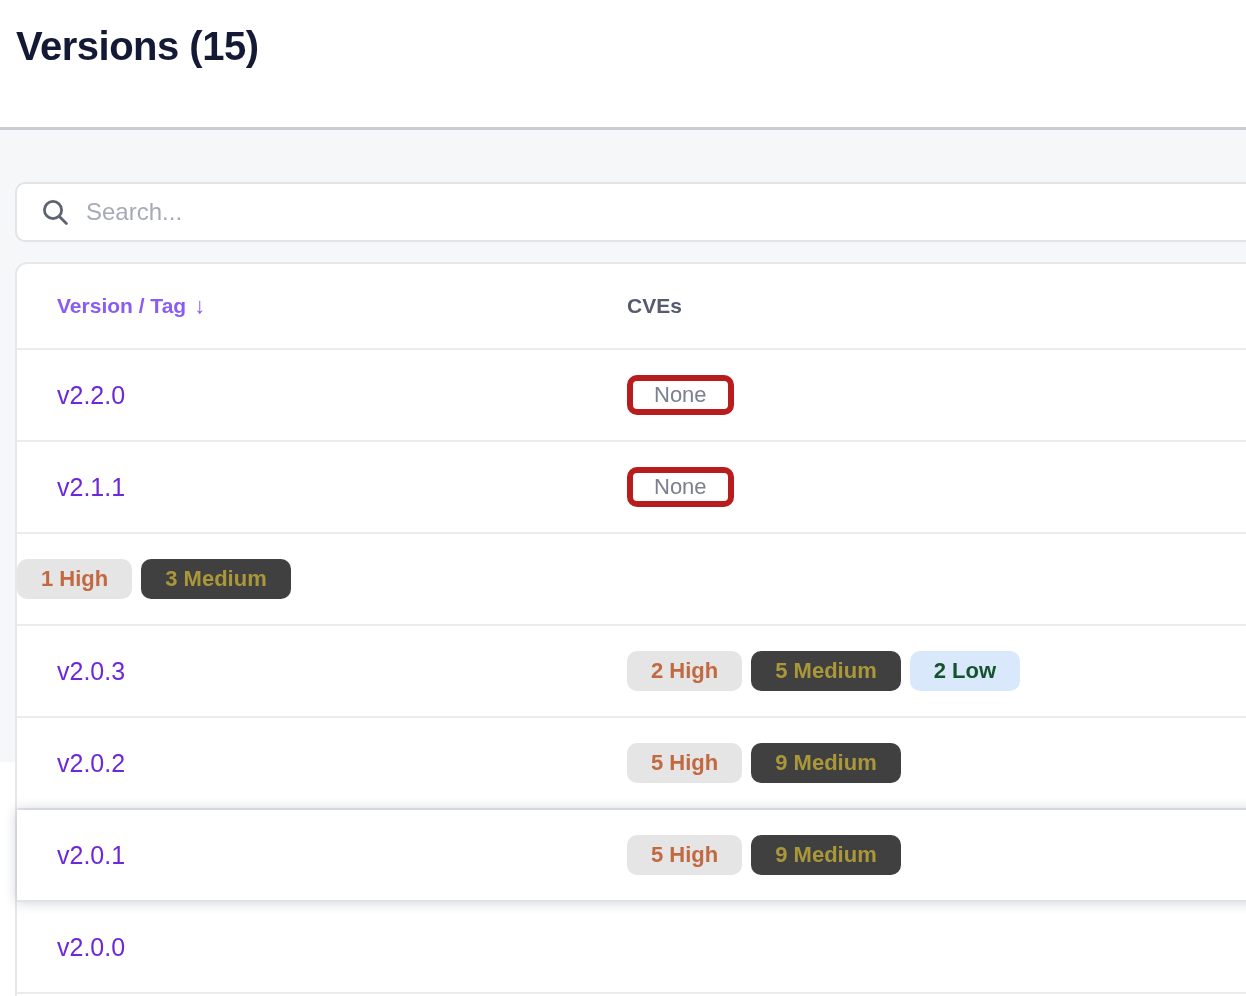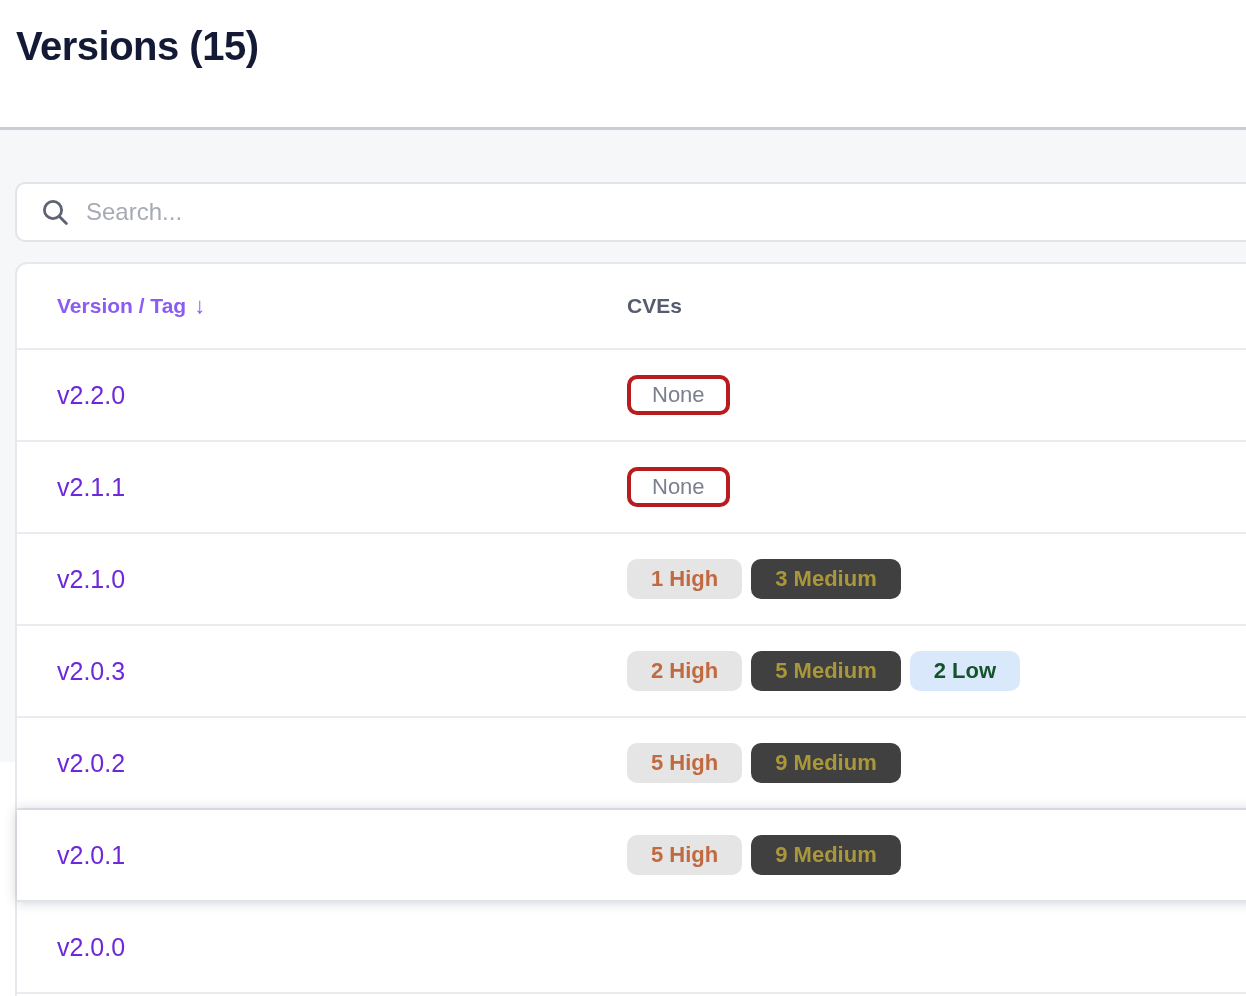--- a/index.html
+++ b/index.html
@@ -43,21 +43,21 @@
 
   .trow { height: 92px; display: flex; align-items: center; border-bottom: 2px solid #eaebef; background: #ffffff; }
   .trow.hovered { position: relative; z-index: 2; border-bottom-color: #e2e3e8; box-shadow: 0 0 12px rgba(25, 31, 61, 0.22); }
   .td-version { font-size: 25px; color: #6d28d9; }
 
   .badge {
     display: inline-flex; align-items: center; justify-content: center;
     height: 40px; border-radius: 10px; font-size: 22px; font-weight: 600;
     padding: 0 24px; white-space: nowrap; cursor: default;
   }
-  .badge-none { background: #ffffff; border: 4px solid #b91c1c; color: #7b808f; font-weight: 500; padding: 0 21px; }
+  .badge-none { background: #ffffff; border: 6px solid #b91c1c; color: #7b808f; font-weight: 500; padding: 0 21px; }
   .badge-high { background: #e5e5e5; color: #c16a41; }
   .badge-medium { background: #404040; color: #aa9739; }
   .badge-low { background: #d9e8fa; color: #14532d; }
 </style>
 </head>
 <body>
 
 <header class="page-header">
   <h1 class="page-title">Versions (15)</h1>
 </header>
@@ -98,23 +98,20 @@
   <div class="trow">
     <div class="cell-version">
       <span class="td-version">v2.1.1</span>
     </div>
     <div class="cell-cves">
             <span class="badge badge-none">None</span>
           </div>
   </div>
 
   <div class="trow">
-    <div class="cell-version">
-      <span class="td-version">v2.1.0</span>
-    </div>
     <div class="cell-cves">
             <span class="badge badge-high">1 High</span>
             <span class="badge badge-medium">3 Medium</span>
           </div>
   </div>
 
   <div class="trow">
     <div class="cell-version">
       <span class="td-version">v2.0.3</span>
     </div>

